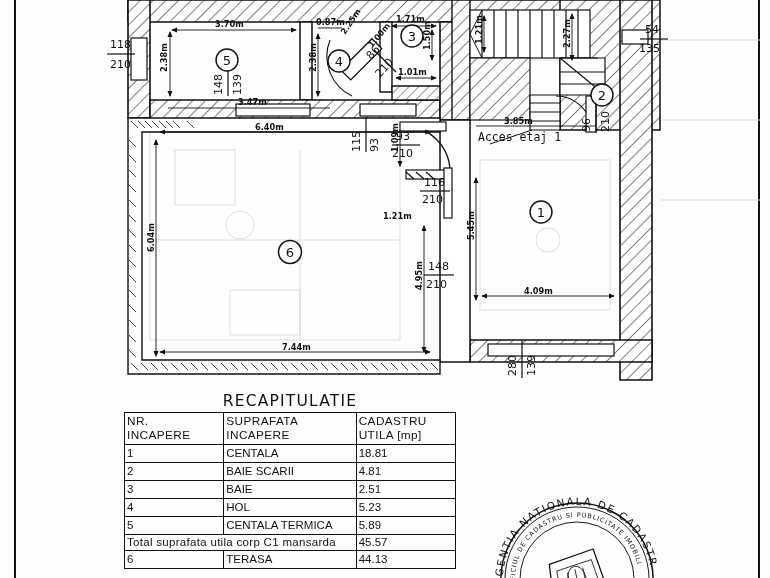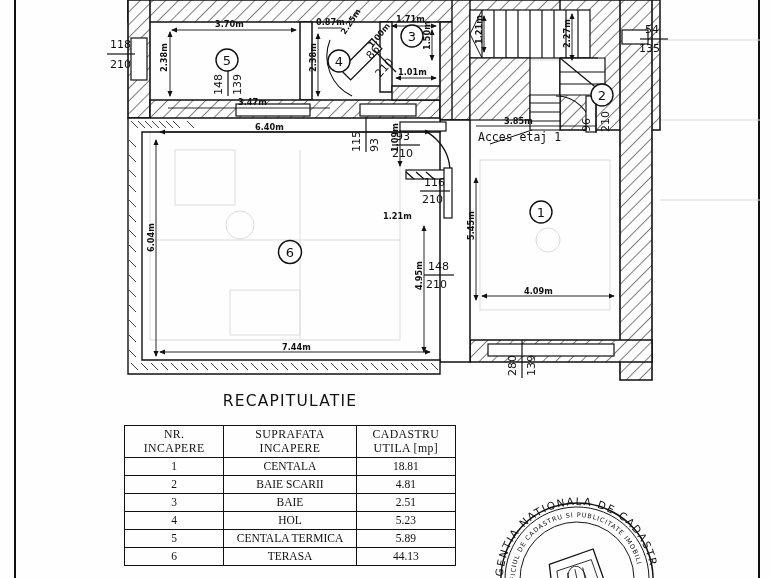--- a/index.html
+++ b/index.html
@@ -11,27 +11,27 @@
   .border-left{position:absolute;left:14px;top:0;width:2px;height:578px;background:#111;}
   .border-right{position:absolute;left:758px;top:0;width:2px;height:578px;background:#111;}
 
   
   #plan{position:absolute;left:0;top:0;width:770px;height:395px;}
 
   
   #recap-wrap{position:absolute;left:124px;top:392px;width:332px;}
   #recap-title{
     text-align:center;font-family:"DejaVu Sans",sans-serif;
-    font-size:15.5px;letter-spacing:1.2px;color:#111;margin-bottom:15px;
+    font-size:15.5px;letter-spacing:1.2px;color:#111;margin-bottom:2px;
     font-weight:400;
   }
   table.recap{border-collapse:collapse;width:332px;table-layout:fixed;}
   table.recap td,table.recap th{
-    border:1.3px solid #111;text-align:center;color:#111;
-    font-family:Liberation Serif, serif;font-size:11.5px;
+    border:1.3px solid #111;text-align:left;color:#111;
+    font-family:Liberation Sans, sans-serif;font-size:11.5px;
     padding:1px 2px;line-height:1.15;font-weight:400;
   }
   table.recap th{font-size:11.8px;letter-spacing:.4px;padding:2px;}
   col.c1{width:30%;}col.c2{width:40%;}col.c3{width:30%;}
   tr.datarow td{height:15px;}
   td.total-label{
     font-family:"DejaVu Serif",serif;font-weight:bold;font-size:9.3px;
     letter-spacing:.3px;
   }
   td.total-val{font-weight:bold;font-size:11.5px;}
@@ -347,20 +347,24 @@
         <tr class="datarow">
           <td>4</td>
           <td>HOL</td>
           <td>5.23</td>
         </tr>
         <tr class="datarow">
           <td>5</td>
           <td>CENTALA TERMICA</td>
           <td>5.89</td>
         </tr>
+        <tr>
+          <td class="total-label" colspan="2">Total suprafata utila corp C1 mansarda</td>
+          <td class="total-val">45.57</td>
+        </tr>
         <tr class="datarow">
           <td>6</td>
           <td>TERASA</td>
           <td>44.13</td>
         </tr>
 
       </tbody>
     </table>
   </div>
 

